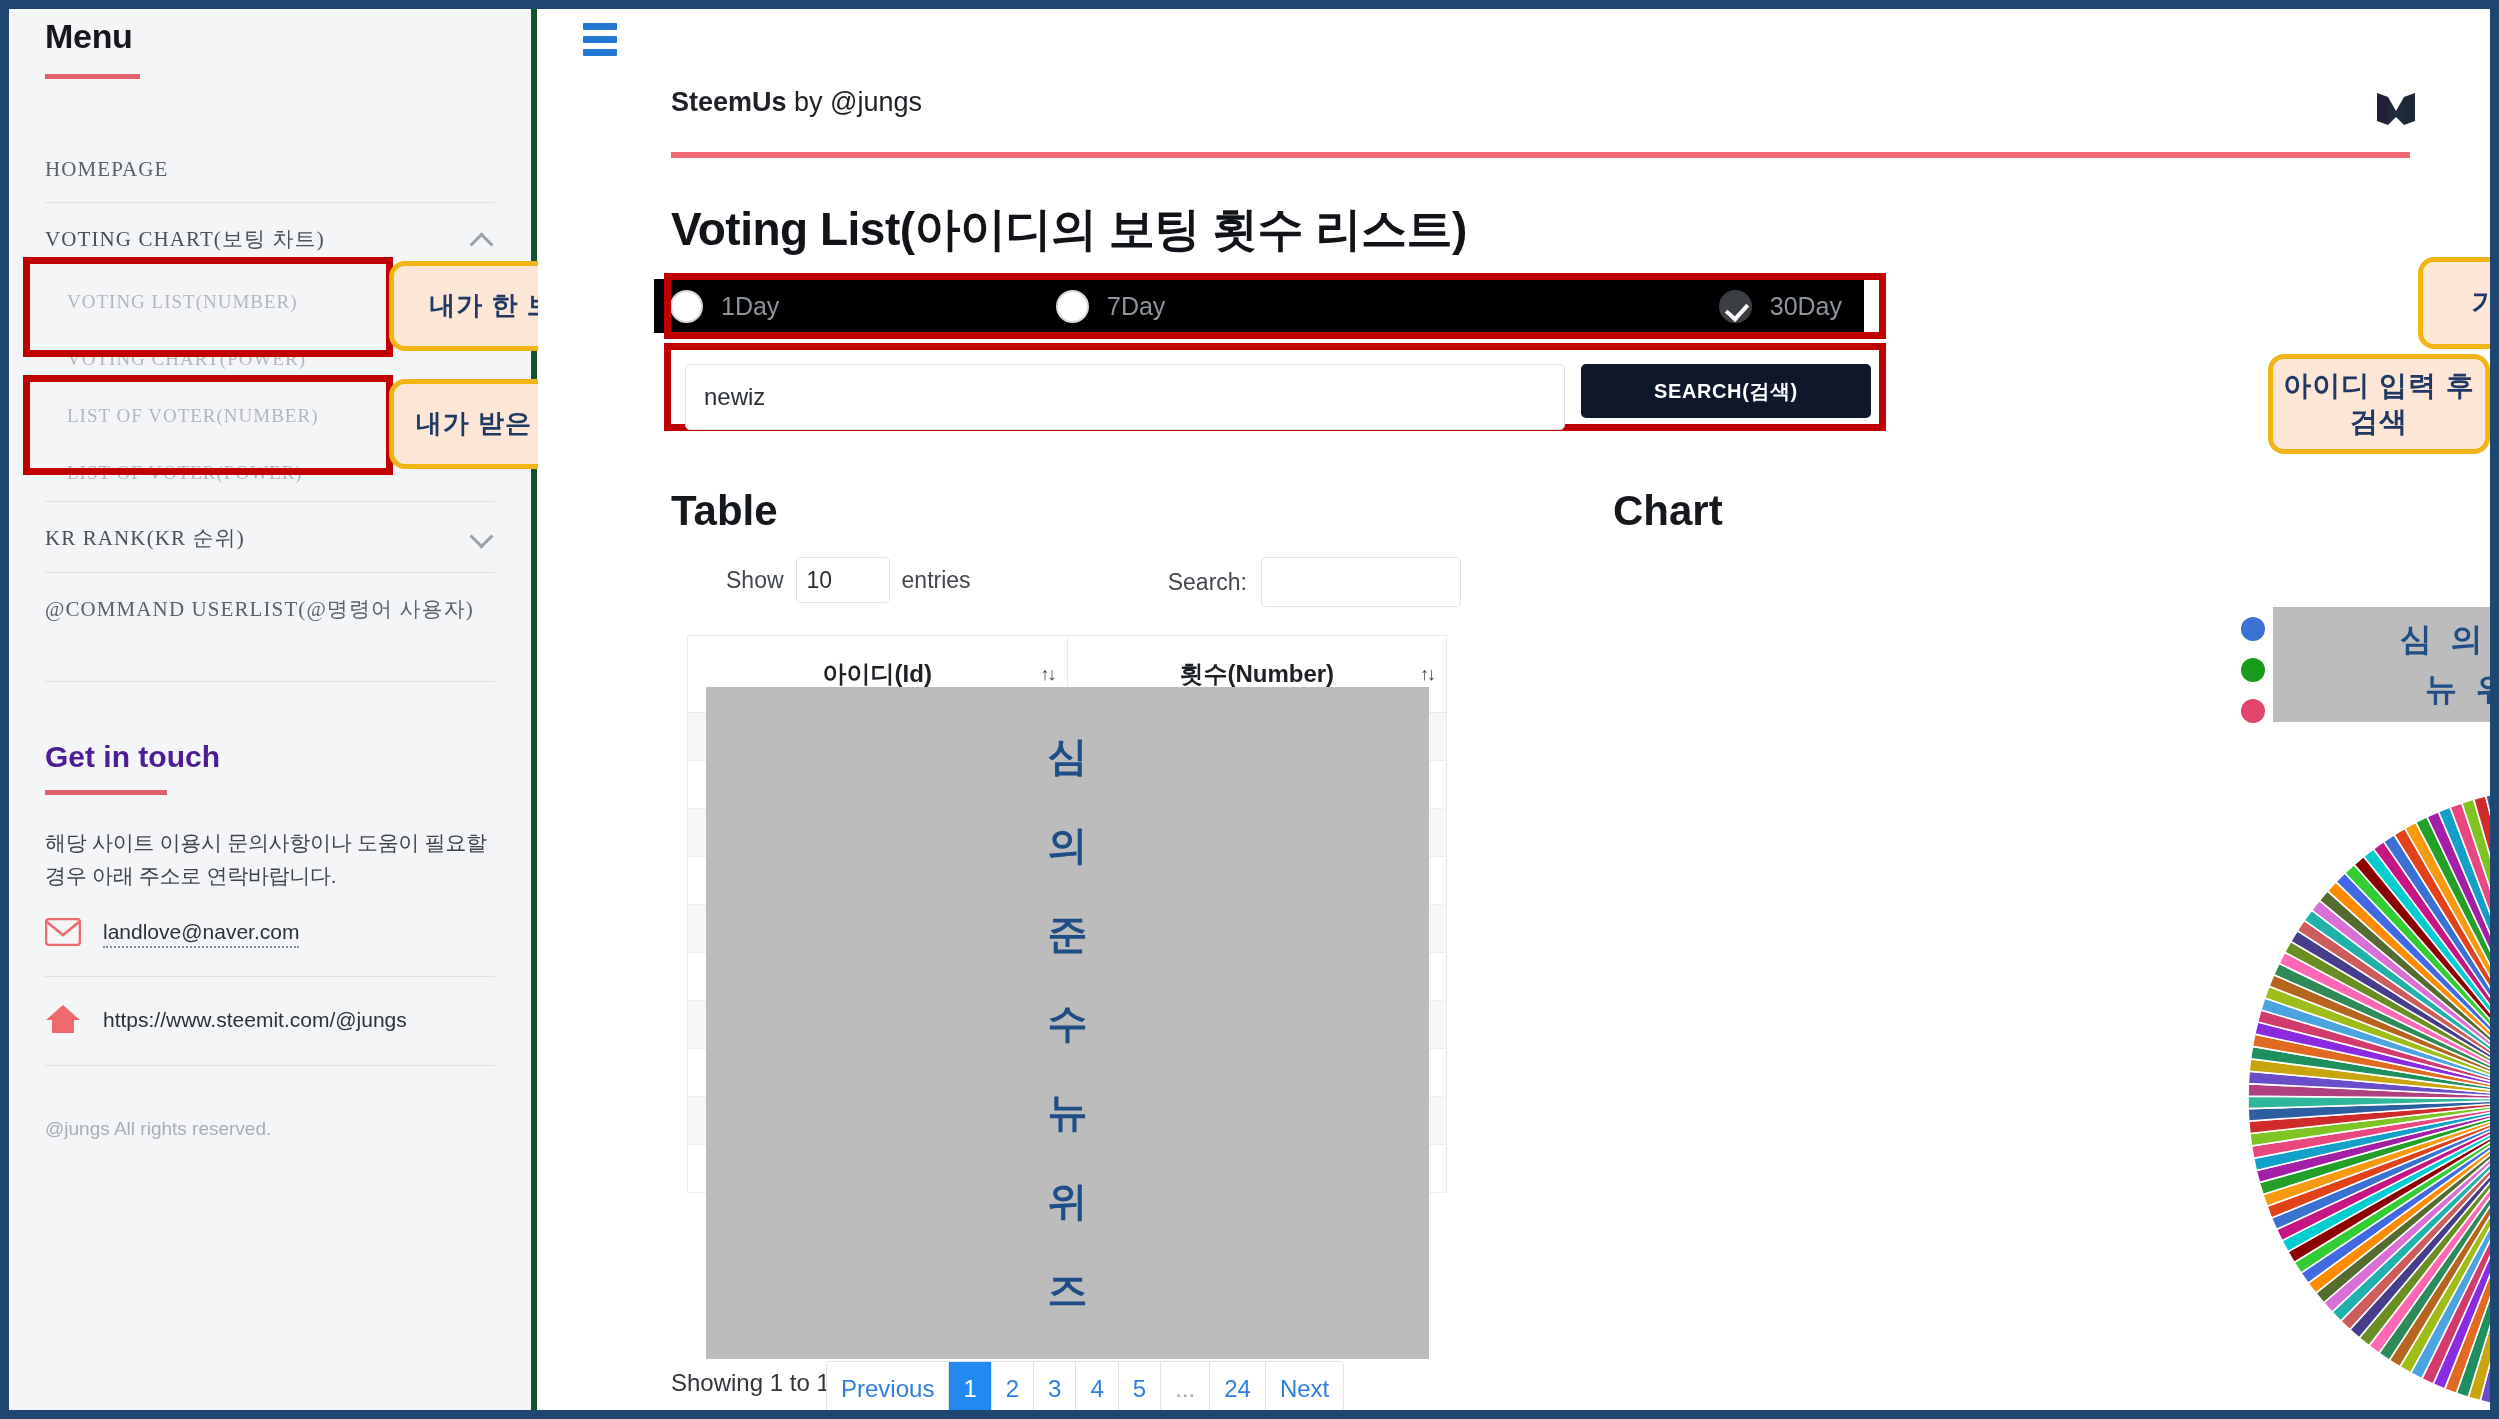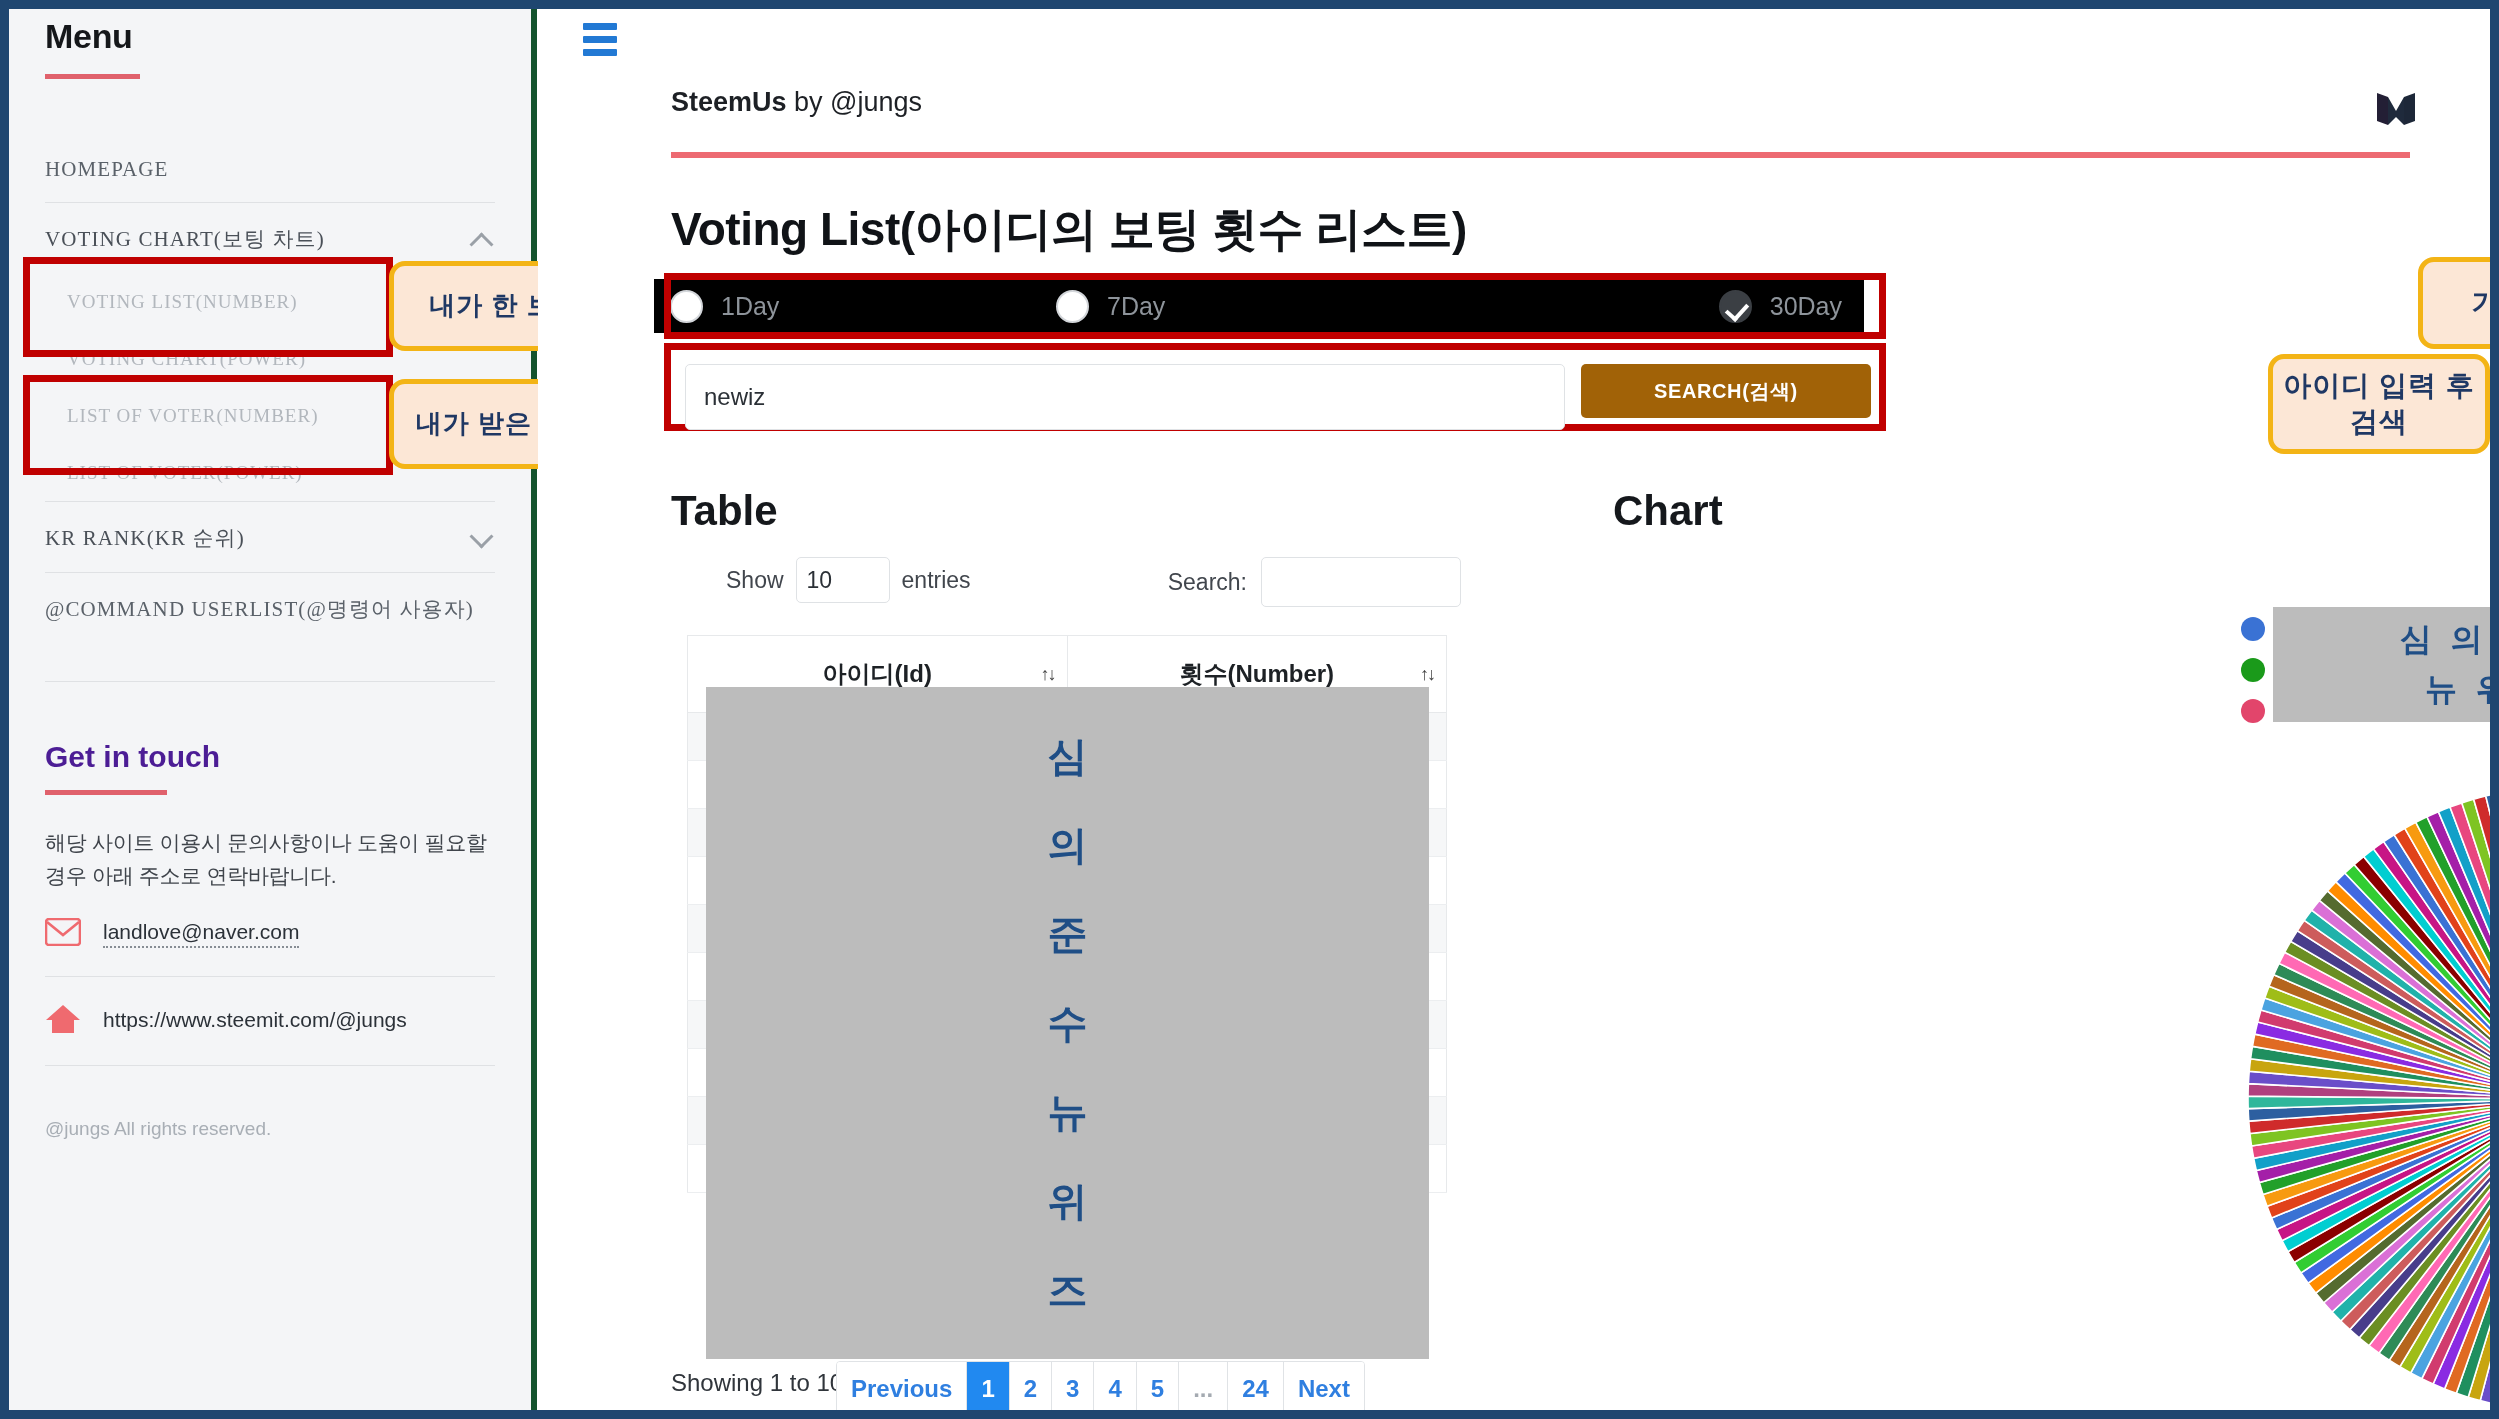--- a/index.html
+++ b/index.html
@@ -127,21 +127,21 @@
     border: 7px solid #c00000;
   }
   #search-input {
     position: absolute; left: 147px; top: 355px; width: 880px; height: 66px;
     border: 1px solid #dfe2e5; border-radius: 5px; font-size: 24px;
     color: #2b3036; padding: 0 18px; background: #fff;
     font-family: "Liberation Sans", sans-serif;
   }
   #search-btn {
     position: absolute; left: 1043px; top: 355px; width: 290px; height: 54px;
-    background: #a16207; border: none; border-radius: 5px; color: #fff;
+    background: #0f172a; border: none; border-radius: 5px; color: #fff;
     font-size: 20px; font-weight: 700; letter-spacing: 0.6px; cursor: pointer;
     font-family: "Liberation Sans", sans-serif;
   }
 
   
   .callout {
     position: absolute; background: #fce7d6; border: 5px solid #f3b416;
     border-radius: 16px; display: flex; align-items: center;
     justify-content: center; text-align: center;
     color: #1f3864; font-weight: 700; line-height: 1.28;
@@ -210,22 +210,22 @@
   #table-overlay span {
     font-size: 40px; font-weight: 700; color: #1f4e86; line-height: 1;
   }
 
   #table-footer {
     position: absolute; left: 133px; top: 1360px; width: 790px;
     display: flex; align-items: center;
   }
   .showing-text { font-size: 24px; color: #30353b; white-space: nowrap; }
   .pager {
-    position: absolute; left: 165px; top: -8px; display: flex;
-    border: 1px solid #e0e3e6; background: #fff; border-radius: 4px; overflow: hidden; font-weight: bold;
+    position: absolute; left: 155px; top: -8px; display: flex;
+    border: 1px solid #e0e3e6; background: #fff; border-radius: 4px; overflow: hidden;
   }
   .pager a {
     display: block; min-width: 36px; padding: 13px 14px; font-size: 24px;
     color: #2f7fe0; text-decoration: none; text-align: center;
     border-right: 1px solid #e0e3e6; background: #fff;
   }
   .pager a:last-child { border-right: none; }
   .pager a.active { background: #2189f0; color: #fff; }
   .pager a.muted { color: #a4aab1; }
 

